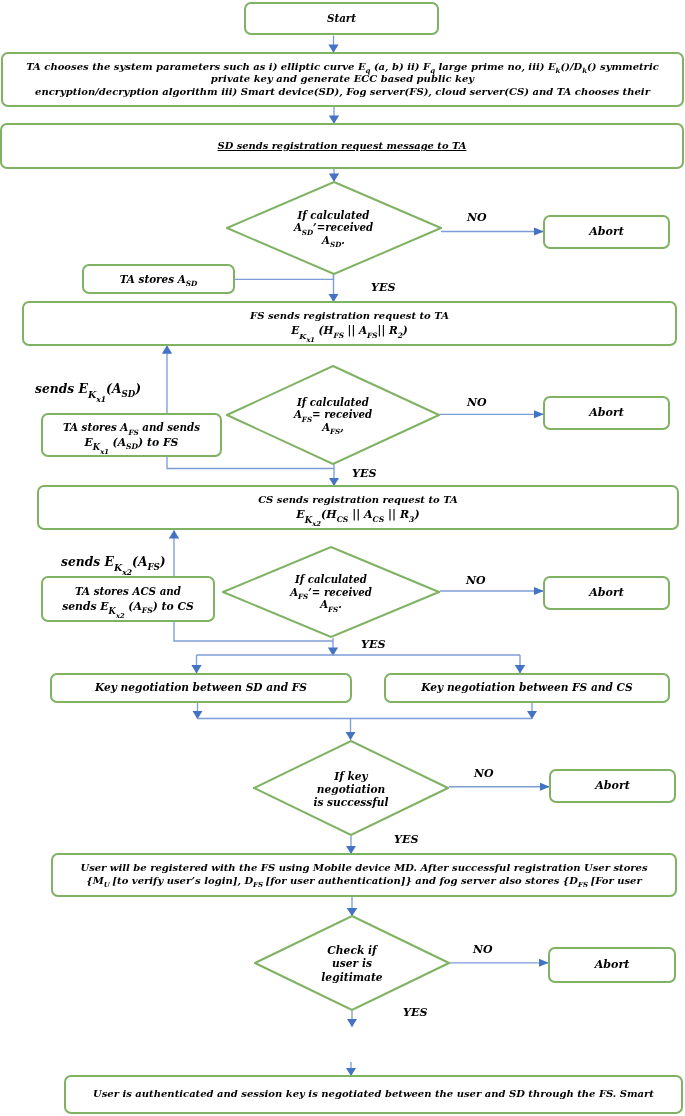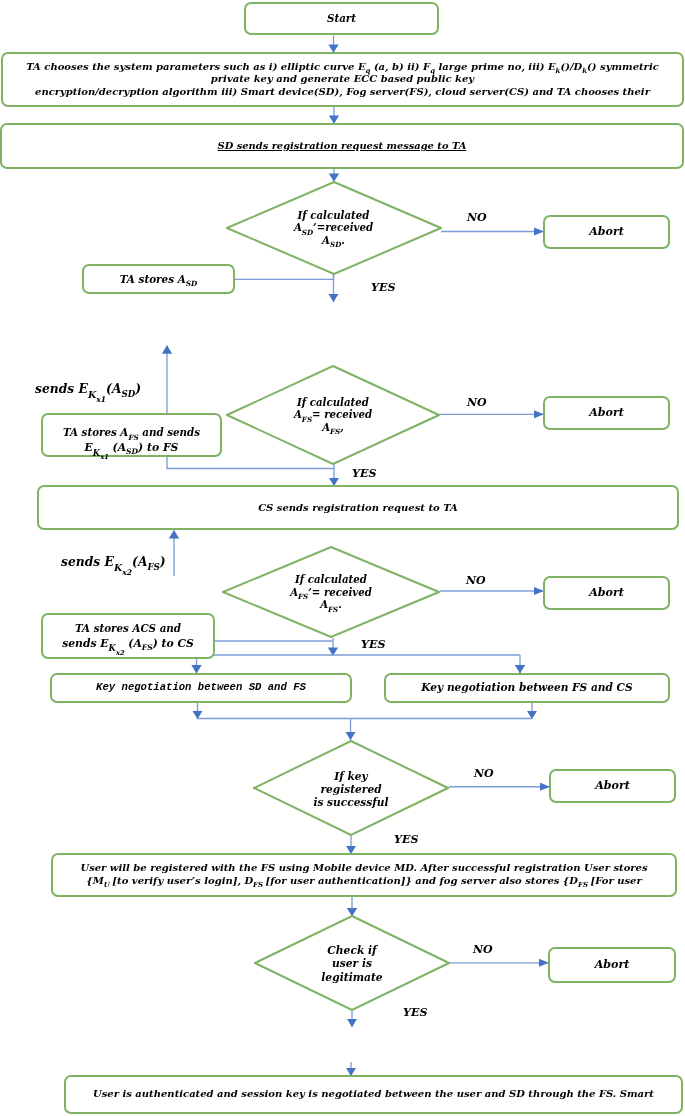--- a/index.html
+++ b/index.html
@@ -89,44 +89,51 @@
   </span>
 </div>
 <div class="node" style="left:543px;top:215px;width:127px;height:34px;font-size:11.1px;">
   <span>Abort</span>
 </div>
 <div class="node" style="left:50px;top:264px;width:153px;height:30px;font-size:10.4px;margin-left:32px;">
   <span>
     <span style="display:block">TA stores A<sub>SD</sub></span>
   </span>
 </div>
+<div class="node" style="left:22px;top:301px;width:655px;height:45px;font-size:10.0px;line-height:1.38;">
+  <span>
+    <span style="display:block">FS sends registration request to TA</span>
+    <span style="display:block;font-size:10.5px">E<sub class="k">K<sub class="kk">x1</sub></sub> (H<sub>FS</sub> || A<sub>FS</sub>|| R<sub>2</sub>)</span>
+  </span>
+</div>
 <div class="node" style="left:543px;top:396px;width:127px;height:34px;font-size:11.1px;">
   <span>Abort</span>
 </div>
-<div class="node" style="left:41px;top:413px;width:181px;height:44px;font-size:10.3px;line-height:1.42;align-items:flex-end;">
+<div class="node" style="left:41px;top:413px;width:181px;height:44px;font-size:10.3px;line-height:1.42;">
   <span>
     <span style="display:block">TA stores A<sub>FS</sub> and sends</span>
     <span style="display:block;font-size:10.8px">E<sub class="k">K<sub class="kk">x1</sub></sub> (A<sub>SD</sub>) to FS</span>
   </span>
 </div>
 <div class="node" style="left:37px;top:485px;width:642px;height:45px;font-size:10.0px;line-height:1.38;align-items:center;">
   <span>
     <span style="display:block">CS sends registration request to TA</span>
+    <span style="display:block;font-size:11.0px">E<sub class="k">K<sub class="kk">x2</sub></sub>(H<sub>CS</sub> || A<sub>CS</sub> || R<sub>3</sub>)</span>
   </span>
 </div>
 <div class="node" style="left:543px;top:576px;width:127px;height:34px;font-size:11.1px;">
   <span>Abort</span>
 </div>
-<div class="node" style="left:41px;top:576px;width:174px;height:46px;font-size:10.3px;line-height:1.45;margin-top:37px;">
+<div class="node" style="left:41px;top:576px;width:174px;height:46px;font-size:10.3px;line-height:1.45;">
   <span>
     <span style="display:block">TA stores ACS and</span>
     <span style="display:block;font-size:10.8px">sends E<sub class="k">K<sub class="kk">x2</sub></sub> (A<sub>FS</sub>) to CS</span>
   </span>
 </div>
-<div class="node" style="left:50px;top:673px;width:302px;height:30px;font-size:10.6px;font-family:Liberation Mono, monospace;">
+<div class="node" style="left:50px;top:673px;width:302px;height:30px;font-size:10.6px;">
   <span>Key negotiation between SD and FS</span>
 </div>
 <div class="node" style="left:384px;top:673px;width:286px;height:30px;font-size:10.6px;align-items:center;">
   <span>Key negotiation between FS and CS</span>
 </div>
 <div class="node" style="left:549px;top:769px;width:127px;height:34px;font-size:11.1px;">
   <span>Abort</span>
 </div>
 <div class="node" style="left:51px;top:853px;width:626px;height:44px;font-size:10.0px;line-height:1.27;">
   <span>
@@ -171,21 +178,21 @@
     <span style="display:block">A<sub>FS</sub>’= received</span>
     <span style="display:block">A<sub>FS</sub>.</span>
   </div>
 </div>
 <div class="dia" style="left:253px;top:739.6px;width:196px;height:96px;font-size:10.6px;">
   <svg width="196" height="96" viewBox="0 0 196 96">
         <polygon points="98,1 195,48 98,95 1,48" fill="#ffffff" stroke="#7fb263" stroke-width="2"></polygon>
       </svg>
   <div class="dtext" style="margin-top:2px">
     <span style="display:block">If key</span>
-    <span style="display:block">registered</span>
+    <span style="display:block">negotiation</span>
     <span style="display:block">is successful</span>
   </div>
 </div>
 <div class="dia" style="left:254px;top:915.2px;width:196px;height:96px;font-size:10.7px;">
   <svg width="196" height="96" viewBox="0 0 196 96">
         <polygon points="98,1 195,48 98,95 1,48" fill="#ffffff" stroke="#7fb263" stroke-width="2"></polygon>
       </svg>
   <div class="dtext" style="margin-top:1px">
     <span style="display:block">Check if</span>
     <span style="display:block">user is</span>

